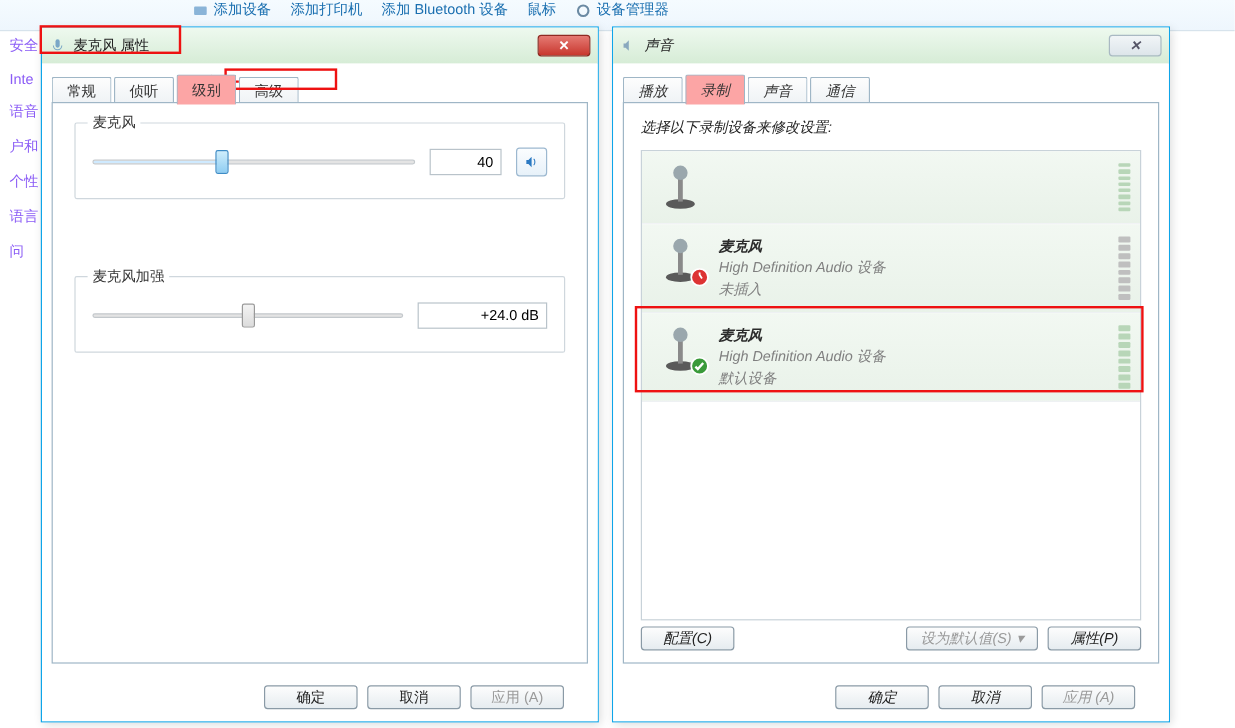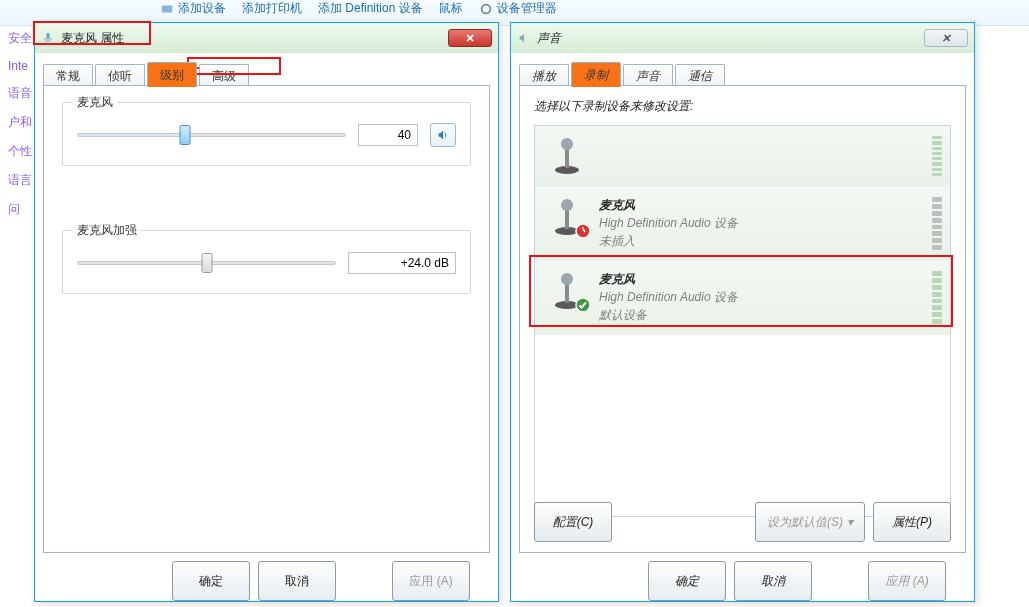--- a/index.html
+++ b/index.html
@@ -18,43 +18,43 @@
   .dlg { position: absolute; border: 1px solid #0ea5e9; background: #fff; box-shadow: 2px 2px 8px rgba(0,0,0,.15); display: flex; flex-direction: column; }
   .dlg-title { height: 30px; background: linear-gradient(#eef9ef, #d6ecd6); display: flex; align-items: center; padding: 0 6px; font-size: 12px; color: #222; }
   .dlg-title .ti { display: flex; align-items: center; gap: 6px; }
   .dlg-title .spacer { flex: 1; }
   .dlg-title .close { width: 44px; height: 18px; border-radius: 3px; background: linear-gradient(#e57a73, #c8372e); border: 1px solid #8f2a23; display: flex; align-items: center; justify-content: center; color: #fff; font-weight: bold; font-size: 11px; cursor: pointer; }
   .dlg-body { flex: 1; background: #fff; position: relative; }
 
   
   .tabs { display: flex; align-items: flex-end; padding: 8px 8px 0 8px; height: 34px; }
   .tab { border: 1px solid #9fb6c6; border-bottom: none; height: 23px; padding: 0 12px; display: flex; align-items: center; font-size: 12px; background: linear-gradient(#fdfdfd,#eef2f5); margin-right: 2px; border-radius: 2px 2px 0 0; cursor: pointer; color: #333; }
-  .tab.active { background: #f97316; height: 25px; position: relative; z-index: 2; justify-content: flex-end; }
+  .tab.active { background: #fca5a5; height: 25px; position: relative; z-index: 2; justify-content: flex-end; }
   .tab-panel { border: 1px solid #9fb6c6; margin: 0 8px 8px 8px; position: absolute; top: 32px; left: 0; right: 0; bottom: 40px; background: #fff; padding: 16px 18px; }
 
   
   .group { border: 1px solid #cfd7dd; border-radius: 2px; padding: 14px 14px 18px; margin-bottom: 24px; position: relative; }
   .group .glabel { position: absolute; top: -9px; left: 10px; background: #fff; padding: 0 4px; font-size: 12px; color: #333; }
 
   
   .sliderwrap { display: flex; align-items: center; gap: 12px; margin-top: 6px; }
   .slider { position: relative; height: 24px; flex: 1; }
   .track { position: absolute; top: 10px; left: 0; right: 0; height: 4px; border-radius: 2px;
     background: linear-gradient(90deg,#cfeaff 0%, #cfeaff var(--pct,40%), #e4e4e4 var(--pct,40%), #e4e4e4 100%);
     border: 1px solid #c3c8cc; }
   .thumb { position: absolute; top: 2px; width: 11px; height: 20px; left: var(--pct,40%); transform: translateX(-50%); background: linear-gradient(#cfeefc,#8fcdf2); border: 1px solid #3d8cc6; border-radius: 2px; }
   .slider2 .track { background: #e4e4e4; }
   .slider2 .thumb { background: linear-gradient(#f3f3f3,#dcdcdc); border-color: #999; }
   .valbox { width: 60px; height: 22px; border: 1px solid #b9c3ca; text-align: right; padding: 2px 6px; font-size: 12px; background: #fff; }
   .spk { width: 26px; height: 24px; border: 1px solid #9cb8d0; border-radius: 3px; display:flex;align-items:center;justify-content:center; background: linear-gradient(#fbfdff,#e7f1f9); cursor: pointer; }
 
   
   .btnrow { position: absolute; left: 0; right: 16px; bottom: 0; height: 40px; display: flex; justify-content: flex-end; align-items: center; gap: 8px; padding: 0 12px; }
-  .btn { min-width: 78px; height: 40px; border: 1px solid #8a9aa6; border-radius: 3px; background: linear-gradient(#fdfdfd,#e6ecf0); font-size: 12px; display: inline-flex; align-items: center; justify-content: center; cursor: pointer; color: #222; }
-  .btn.disabled { color: #9a9a9a; cursor: default; margin-left: 48px; }
+  .btn { min-width: 78px; height: 20px; border: 1px solid #8a9aa6; border-radius: 3px; background: linear-gradient(#fdfdfd,#e6ecf0); font-size: 12px; display: inline-flex; align-items: center; justify-content: center; cursor: pointer; color: #222; }
+  .btn.disabled { color: #9a9a9a; cursor: default; }
 
   
   .sound-panel { border: 1px solid #9fb6c6; margin: 0 8px 8px 8px; position: absolute; top: 32px; left: 0; right: 0; bottom: 40px; background: #fff; padding: 12px 14px 50px; }
   .hint { font-size: 12px; color: #222; margin-bottom: 10px; }
   .devlist { border: 1px solid #c8d2d9; height: 392px; background: #fff; overflow: hidden; }
   .dev { display: flex; align-items: flex-start; gap: 10px; padding: 10px 10px; border-bottom: 1px solid #eef1f3; background: linear-gradient(#f2f8f2,#e9f2e9); position: relative; }
   .dev .iconcol { width: 44px; display:flex; justify-content:center; }
   .dev .txt .name { font-weight: bold; color: #2b2b2b; font-size: 12px; }
   .dev .txt .sub { color: #808080; font-size: 12px; margin-top: 1px; }
   .dev .meter { position: absolute; right: 8px; top: 10px; bottom: 10px; width: 10px; display: flex; flex-direction: column-reverse; gap: 2px; }
@@ -78,21 +78,21 @@
         <svg viewBox="0 0 16 16">
           <rect x="2" y="4" width="12" height="8" rx="1" fill="#8ab4d8"></rect>
         </svg>
       </span>
       <span>添加设备</span>
     </a>
   <a>
       <span>添加打印机</span>
     </a>
   <a>
-      <span>添加 Definition 设备</span>
+      <span>添加 Bluetooth 设备</span>
     </a>
   <a>
       <span>鼠标</span>
     </a>
   <a>
       <span class="ic">
         <svg viewBox="0 0 16 16">
           <circle cx="8" cy="8" r="5" fill="none" stroke="#6b8aa3" stroke-width="2"></circle>
         </svg>
       </span>

